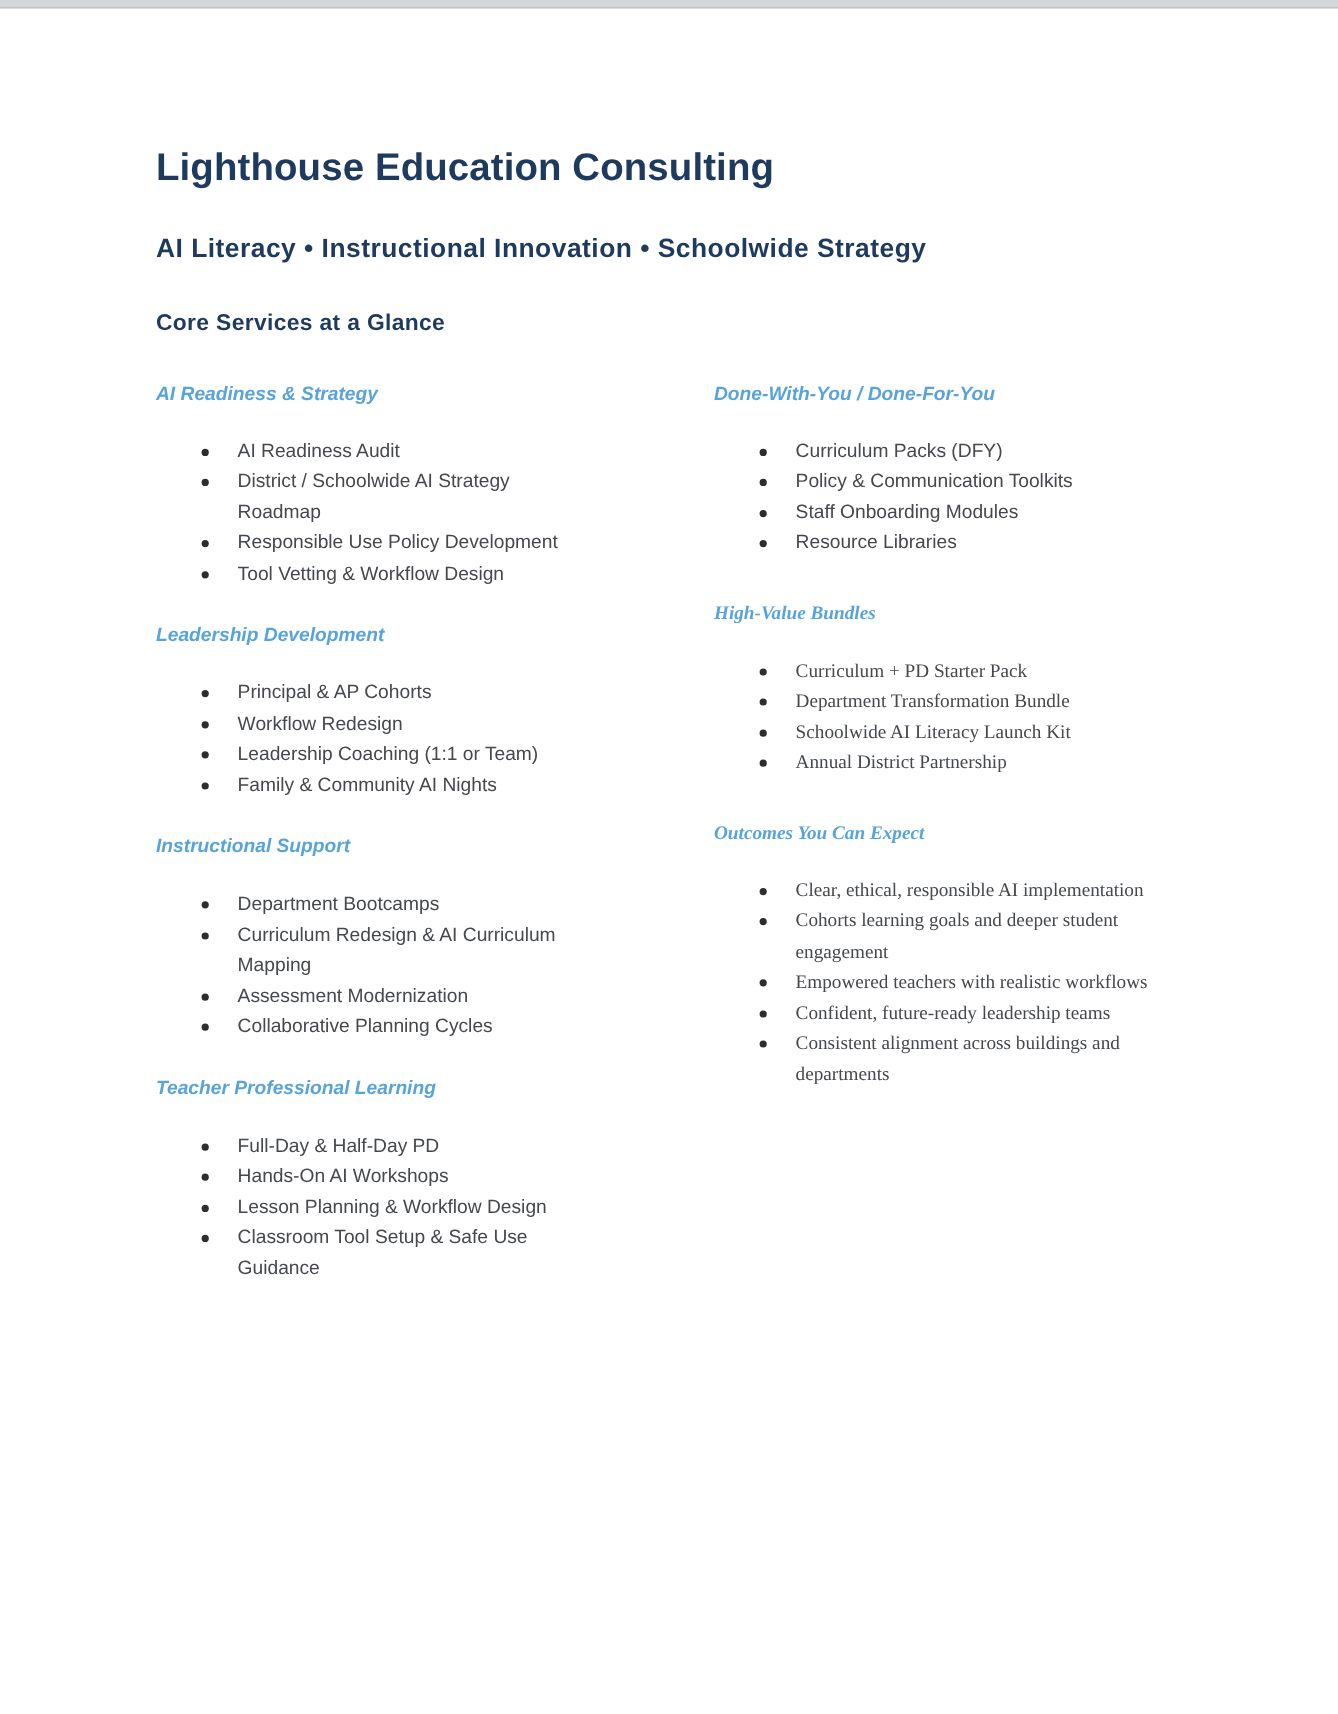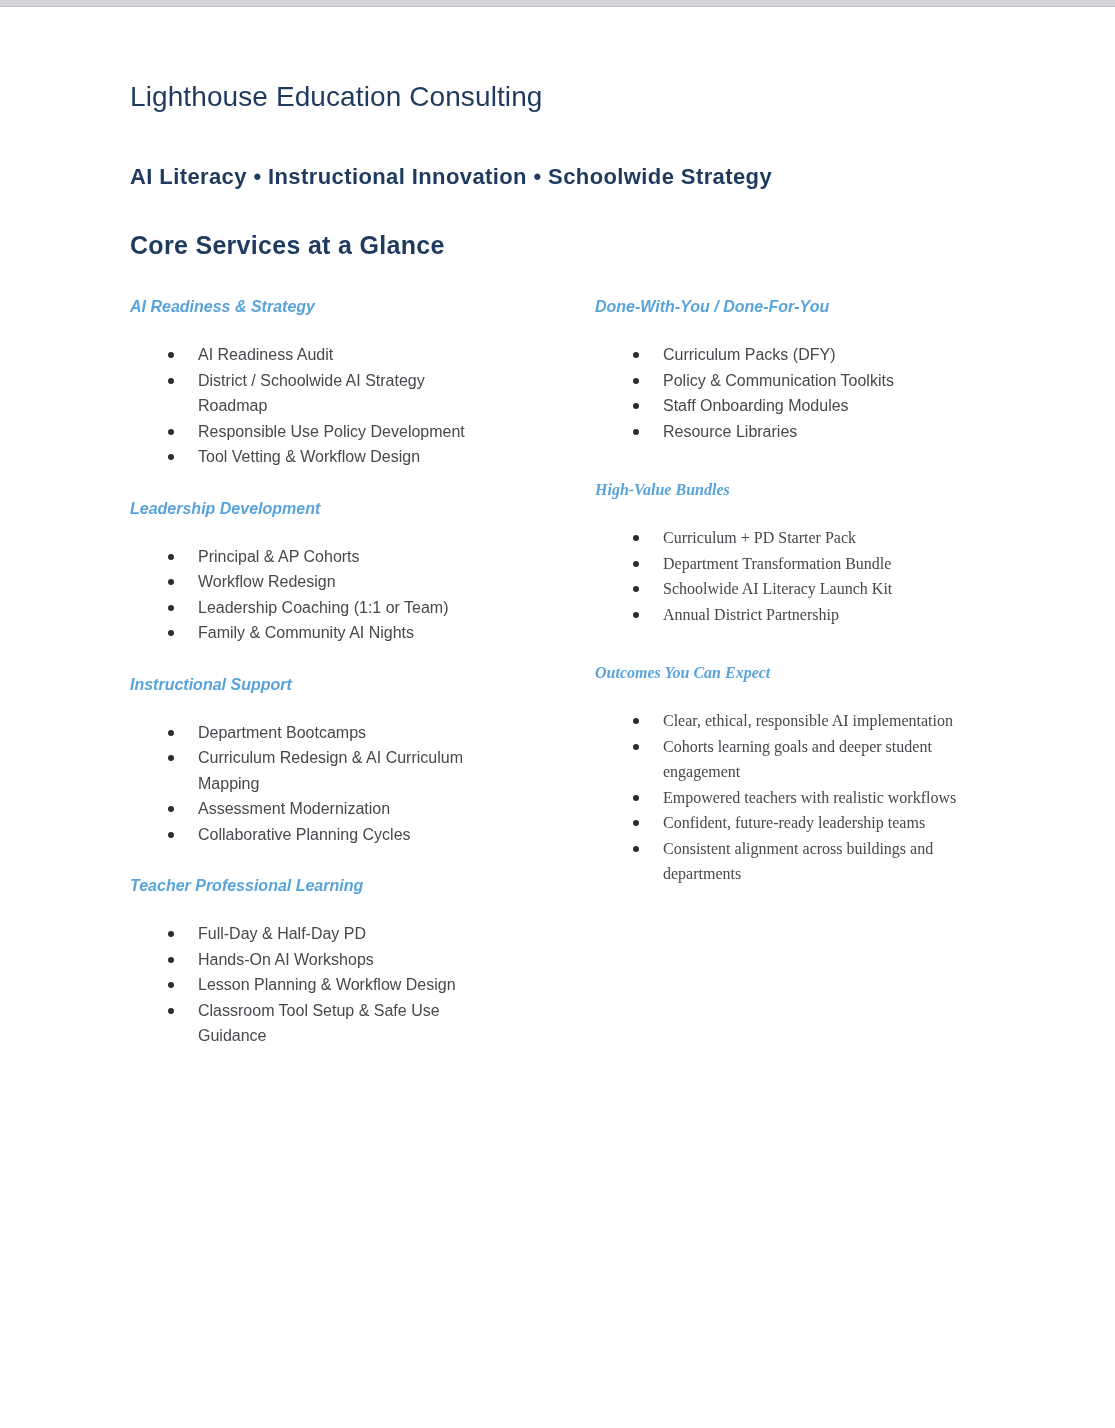--- a/index.html
+++ b/index.html
@@ -21,38 +21,38 @@
     height: 7px;
     width: 100%;
     background: var(--top-bar, #d5d6da);
     border-bottom: 1px solid #c0c1c5;
   }
   .content {
     padding-left: 130px;
     padding-right: 40px;
   }
   h1[data-name="page-title"] {
-    margin-top: 72px;
-    font-size: 28px;
-    font-weight: normal;
+    margin-top: 112px;
+    font-size: 32px;
+    font-weight: bold;
     letter-spacing: 0.1px;
     line-height: 1.3;
     color: var(--navy, #1e3a5f);
   }
   h2[data-name="page-subtitle"] {
-    margin-top: 48px;
+    margin-top: 32px;
     font-size: 22px;
     font-weight: bold;
     letter-spacing: 0.4px;
     line-height: 1.3;
     color: var(--navy, #1e3a5f);
   }
   h3[data-name="core-services-heading"] {
     margin-top: 37px;
-    font-size: 25px;
+    font-size: 19px;
     font-weight: bold;
     letter-spacing: 0.3px;
     line-height: 1.3;
     color: var(--navy, #1e3a5f);
   }
   .cols {
     display: flex;
     margin-top: 36px;
     align-items: flex-start;
   }

